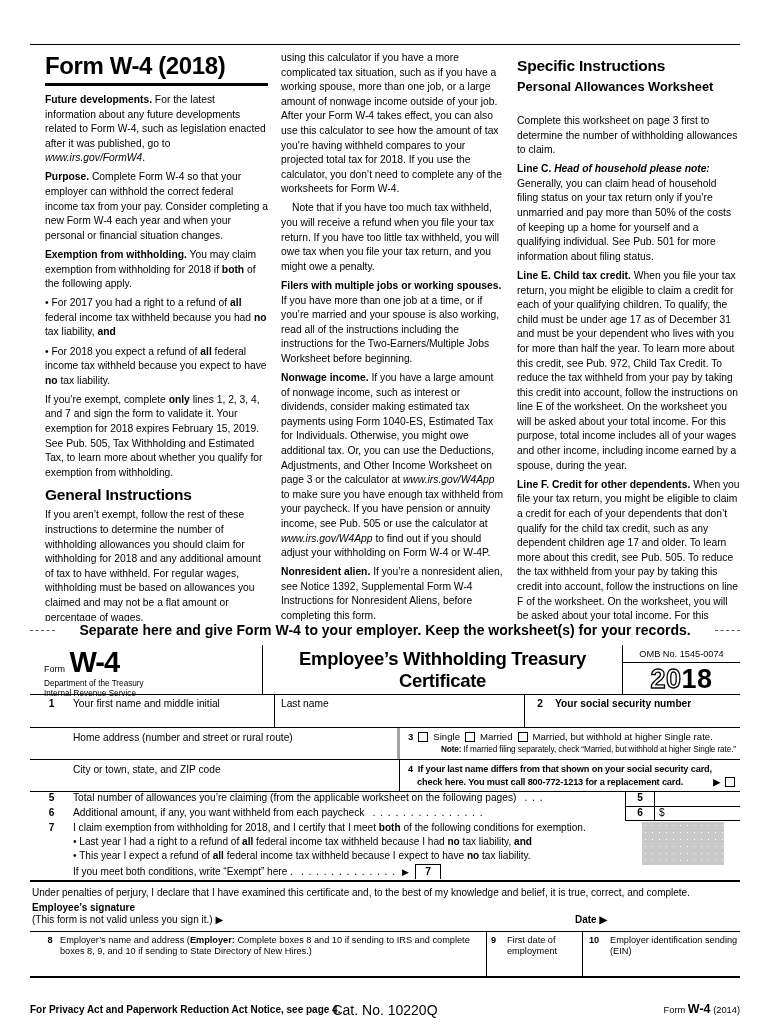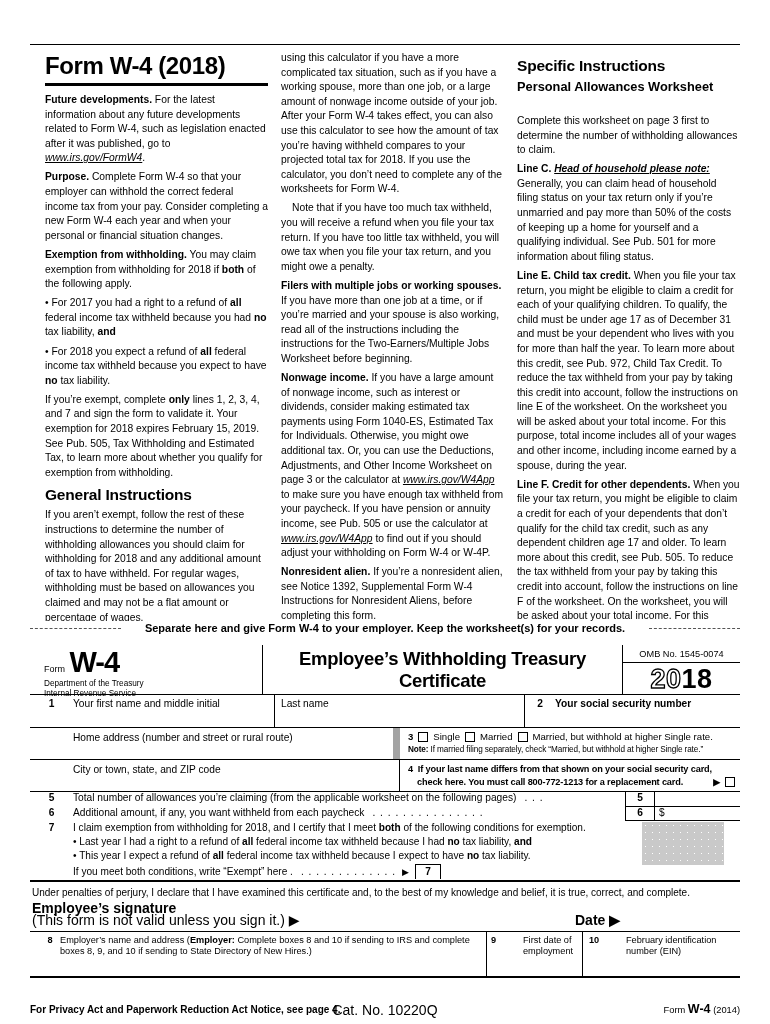--- a/index.html
+++ b/index.html
@@ -1,36 +1,36 @@
 <!DOCTYPE html>
 <html><head>
 <meta charset="utf-8">
 <style>
   * { margin:0; padding:0; box-sizing:border-box; }
   html,body { width:770px; height:1024px; background:#fff; color:#000;
               font-family:"Liberation Sans", sans-serif; }
   .page { position:relative; width:770px; height:1024px; overflow:hidden; }
-  .b { font-weight:700; } .i { font-style:italic;text-decoration:underline; }
+  .b { font-weight:700; } .i { font-style:italic; }
 
   .toprule { position:absolute; left:30px; top:44px; width:710px; border-top:1.5px solid #000; }
 
   
   #instructions { position:absolute; left:45px; top:51px; width:695px; height:570px;
                   display:flex; gap:13px; overflow:hidden; }
   .icol { width:223px; overflow:hidden; }
   .bp { font-size:10.3px; line-height:14.6px; margin-bottom:4.5px; text-align:left; }
   .ind { text-indent:11px; }
   .ftitle { font-size:24px; font-weight:700; letter-spacing:-0.4px; margin:1px 0 3px; }
   .trule { border-top:3px solid #000; margin-bottom:7px; }
   .h2 { font-size:15.5px; font-weight:700; letter-spacing:-0.2px; margin:6px 0 4px; }
   .h3 { font-size:12.8px; font-weight:700; margin:2px 0 20px; }
 
   
   #separator { position:absolute; left:30px; top:622px; width:710px; display:flex;
-               align-items:center; gap:24px; font-size:11px; font-weight:700; }
+               align-items:center; gap:24px; font-size:14px; font-weight:700; }
   .dash { flex:1; border-top:1.5px dashed #555; height:0; }
 
   
   #form { position:absolute; left:30px; top:645px; width:710px; }
   .hdr { display:flex; height:50px; border-bottom:1.5px solid #000; }
   .hc1 { width:232px; padding:5px 4px 0 14px; }
   .formword { font-size:9px; }
   .w4big { font-size:29px; font-weight:800; letter-spacing:-1px; line-height:24px; }
   .dept { font-size:8.2px; line-height:9.8px; margin-top:3px; }
   .hc2 { width:361px; border-left:1px solid #000; border-right:1px solid #000;
@@ -41,25 +41,25 @@
   .year { font-size:27px; font-weight:800; padding-top:1px; letter-spacing:0.5px; }
   .y20 { color:#fff; -webkit-text-stroke:1.3px #000; font-weight:700; }
 
   .lnum { flex:none; width:43px; text-align:center; font-weight:700; }
   .row1 { display:flex; height:33px; border-bottom:1px solid #000; font-size:10.2px; }
   .r1c1 { width:245px; border-right:1px solid #000; padding-top:3px; display:flex; }
   .r1c2 { width:250px; border-right:1px solid #000; padding:3px 6px 0; }
   .r1c3 { flex:1; display:flex; padding-top:3px; font-weight:700; }
   .r1c3 .lnum { width:30px; }
   .row2 { display:flex; height:32px; border-bottom:1px solid #000; }
-  .r2c1 { width:370px; border-right:7px solid #a3a3a3; padding:4px 4px 0 43px; font-size:10.2px; }
+  .r2c1 { width:370px; border-right:3px solid #a3a3a3; padding:4px 4px 0 43px; font-size:10.2px; }
   .r2c2 { flex:1; padding:3px 4px 0 8px; overflow:hidden; }
   .cbline { display:flex; align-items:center; gap:5px; font-size:9.6px; }
   .cb { width:10px; height:10px; border:1px solid #000; background:#fff; flex:none; display:inline-block; }
-  .noteline { font-size:8.2px; margin-top:3px; letter-spacing:-0.1px; }
+  .noteline { font-size:8.2px; margin-top:3px; letter-spacing:-0.1px;text-align:right; }
   .row3 { display:flex; height:32px; border-bottom:1px solid #000; }
   .r3c1 { width:370px; border-right:1px solid #000; padding:4px 4px 0 43px; font-size:10.2px; }
   .r3c2 { flex:1; font-weight:700; font-size:9.2px; line-height:12.5px; padding:3px 5px 0 8px;
           letter-spacing:-0.15px; overflow:hidden; }
   .r4l2 { display:flex; align-items:flex-start; padding-left:9px; }
   .r4end { margin-left:auto; display:flex; align-items:center; gap:5px; }
 
   .lrow { display:flex; font-size:10.2px; align-items:stretch; }
   .l5 { height:15px; } .l6 { height:14px; }
   .ltext { flex:1; display:flex; align-items:flex-start; overflow:hidden; }
@@ -72,32 +72,32 @@
   .r7line1 { display:flex; }
   .r7bullet { padding-left:43px; }
   .graybox { position:absolute; right:16px; top:1px; width:82px; height:43px; background-color:#c9c9c9;
              background-image:radial-gradient(#ffffff 0.9px, rgba(0,0,0,0) 1px); background-size:7px 7px; }
   .exline { display:flex; align-items:flex-end; padding-left:43px; height:16px; }
   .exbox { width:26px; height:15px; border:1px solid #000; border-bottom:0; font-weight:700;
            text-align:center; margin-left:6px; }
   .arrow { margin-left:6px; font-size:9px; }
 
   .penalties { font-size:10px; padding:5px 0 2px 2px; }
-  .sigrow { position:relative; padding:2px 0 5px 2px; border-bottom:1px solid #000; font-size:14px; line-height:12px; }
+  .sigrow { position:relative; padding:2px 0 5px 2px; border-bottom:1px solid #000; font-size:10px; line-height:12px; }
   .sigbold { font-weight:700; }
   .datelbl { position:absolute; left:545px; bottom:5px; font-weight:700; }
 
   .emprow { display:flex; height:46px; border-bottom:2.5px solid #000; font-size:9.2px; line-height:11.3px; }
   .e1 { width:457px; border-right:1px solid #000; display:flex; padding:3px 6px 0 0; }
   .e1 .lnum { width:26px; padding-left:10px; width:30px; }
   .e2 { width:96px; border-right:1px solid #000; display:flex; padding:3px 2px 0 4px; }
   .e2 .lnum { width:12px; text-align:left; }
   .e3 { flex:1; display:flex; padding:3px 2px 0 6px; }
   .e3 .lnum { width:17px; text-align:left; }
-  .emp-label { margin-left:20px; }
+  .emp-label { margin-left:4px; }
 
   .footer { position:relative; display:flex; align-items:baseline; padding-top:24px; }
   .f1 { font-weight:700; font-size:10px; flex:1; }
   .f2 { position:absolute; left:50%; transform:translateX(-50%); font-size:14px; }
   .f3 { text-align:right; font-size:9.3px; }
   .f3 .w4small { font-size:12.5px; font-weight:700; }
 </style>
 </head>
 <body>
 
@@ -258,21 +258,21 @@
       <div class="e1">
         <span class="lnum">8</span>
         <span><span>Employer’s name and address (</span><span class="b">Employer:</span><span> Complete boxes 8 and 10 if sending to IRS and complete boxes 8, 9, and 10 if sending to State Directory of New Hires.)</span></span>
       </div>
       <div class="e2">
         <span class="lnum">9</span>
         <span class="emp-label">First date of employment</span>
       </div>
       <div class="e3">
         <span class="lnum">10</span>
-        <span class="emp-label">February identification number (EIN)</span>
+        <span class="emp-label">Employer identification sending (EIN)</span>
       </div>
     </div>
 
     <div class="footer">
       <span class="f1">For Privacy Act and Paperwork Reduction Act Notice, see page 4.</span>
       <span class="f2">Cat. No. 10220Q</span>
       <span class="f3"><span>Form</span> <span class="w4small">W-4</span> <span>(2014)</span></span>
     </div>
   </div>
 </div>

